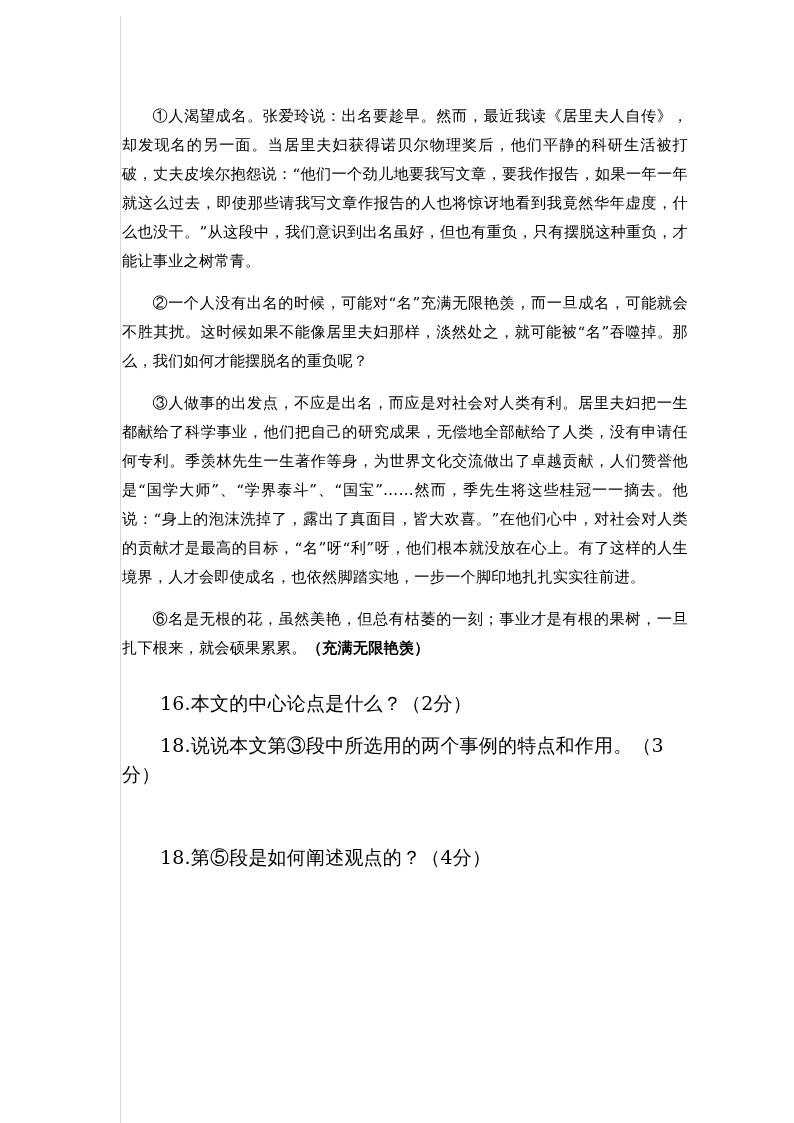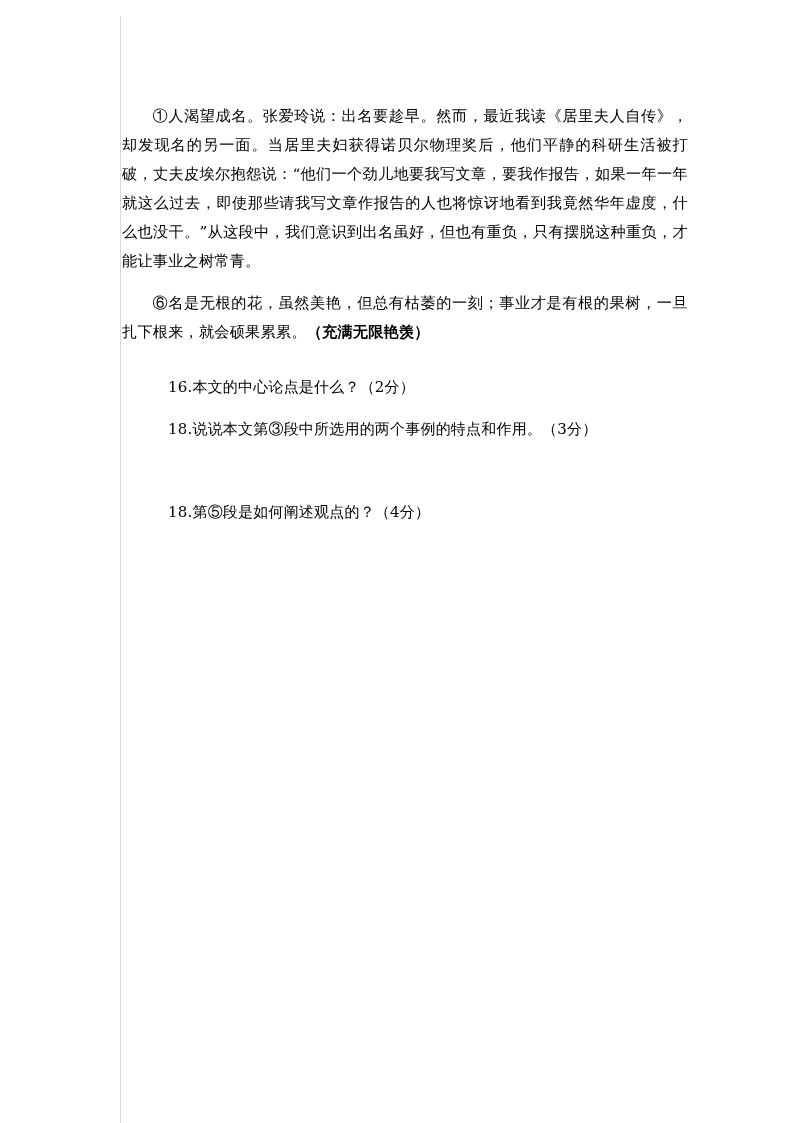--- a/index.html
+++ b/index.html
@@ -45,41 +45,43 @@
     text-justify: inter-ideograph;
     letter-spacing: 0.2px;
   }
   p.indent {
     text-indent: 2em;
   }
   .bold {
     font-weight: bold;
   }
   .q {
-    margin: 0 0 13px 16px;
-    font-size: 15px;
+    margin: 0 0 13px 0;
+    font-size: 19px;
     line-height: 29px;
     text-indent: 2em;
     letter-spacing: 0.2px;
   }
   .q-16 { margin-top: 26px; }
   .q-17 { margin-top: 5px; }
   .q-18 { margin-top: 54px; }
 </style>
 </head>
 <body>
 
 <div class="page">
   <div class="vrule"></div>
 
   <div class="content">
 
     <p class="indent">①人渴望成名。张爱玲说：出名要趁早。然而，最近我读《居里夫人自传》，却发现名的另一面。当居里夫妇获得诺贝尔物理奖后，他们平静的科研生活被打破，丈夫皮埃尔抱怨说：“他们一个劲儿地要我写文章，要我作报告，如果一年一年就这么过去，即使那些请我写文章作报告的人也将惊讶地看到我竟然华年虚度，什么也没干。”从这段中，我们意识到出名虽好，但也有重负，只有摆脱这种重负，才能让事业之树常青。</p>
 
+    <p class="indent">②一个人没有出名的时候，可能对“名”充满无限艳羡，而一旦成名，可能就会不胜其扰。这时候如果不能像居里夫妇那样，淡然处之，就可能被“名”吞噬掉。那么，我们如何才能摆脱名的重负呢？</p>
 
+    <p class="indent">③人做事的出发点，不应是出名，而应是对社会对人类有利。居里夫妇把一生都献给了科学事业，他们把自己的研究成果，无偿地全部献给了人类，没有申请任何专利。季羡林先生一生著作等身，为世界文化交流做出了卓越贡献，人们赞誉他是“国学大师”、“学界泰斗”、“国宝”……然而，季先生将这些桂冠一一摘去。他说：“身上的泡沫洗掉了，露出了真面目，皆大欢喜。”在他们心中，对社会对人类的贡献才是最高的目标，“名”呀“利”呀，他们根本就没放在心上。有了这样的人生境界，人才会即使成名，也依然脚踏实地，一步一个脚印地扎扎实实往前进。</p>
 
 
 
     <p class="indent"><span>⑥名是无根的花，虽然美艳，但总有枯萎的一刻；事业才是有根的果树，一旦扎下根来，就会硕果累累。</span><span class="bold">（充满无限艳羡）</span></p>
 
     <div class="q q-16">16.本文的中心论点是什么？（2分）</div>
 
     <div class="q q-17">18.说说本文第③段中所选用的两个事例的特点和作用。（3分）</div>
 
     <div class="q q-18">18.第⑤段是如何阐述观点的？（4分）</div>

